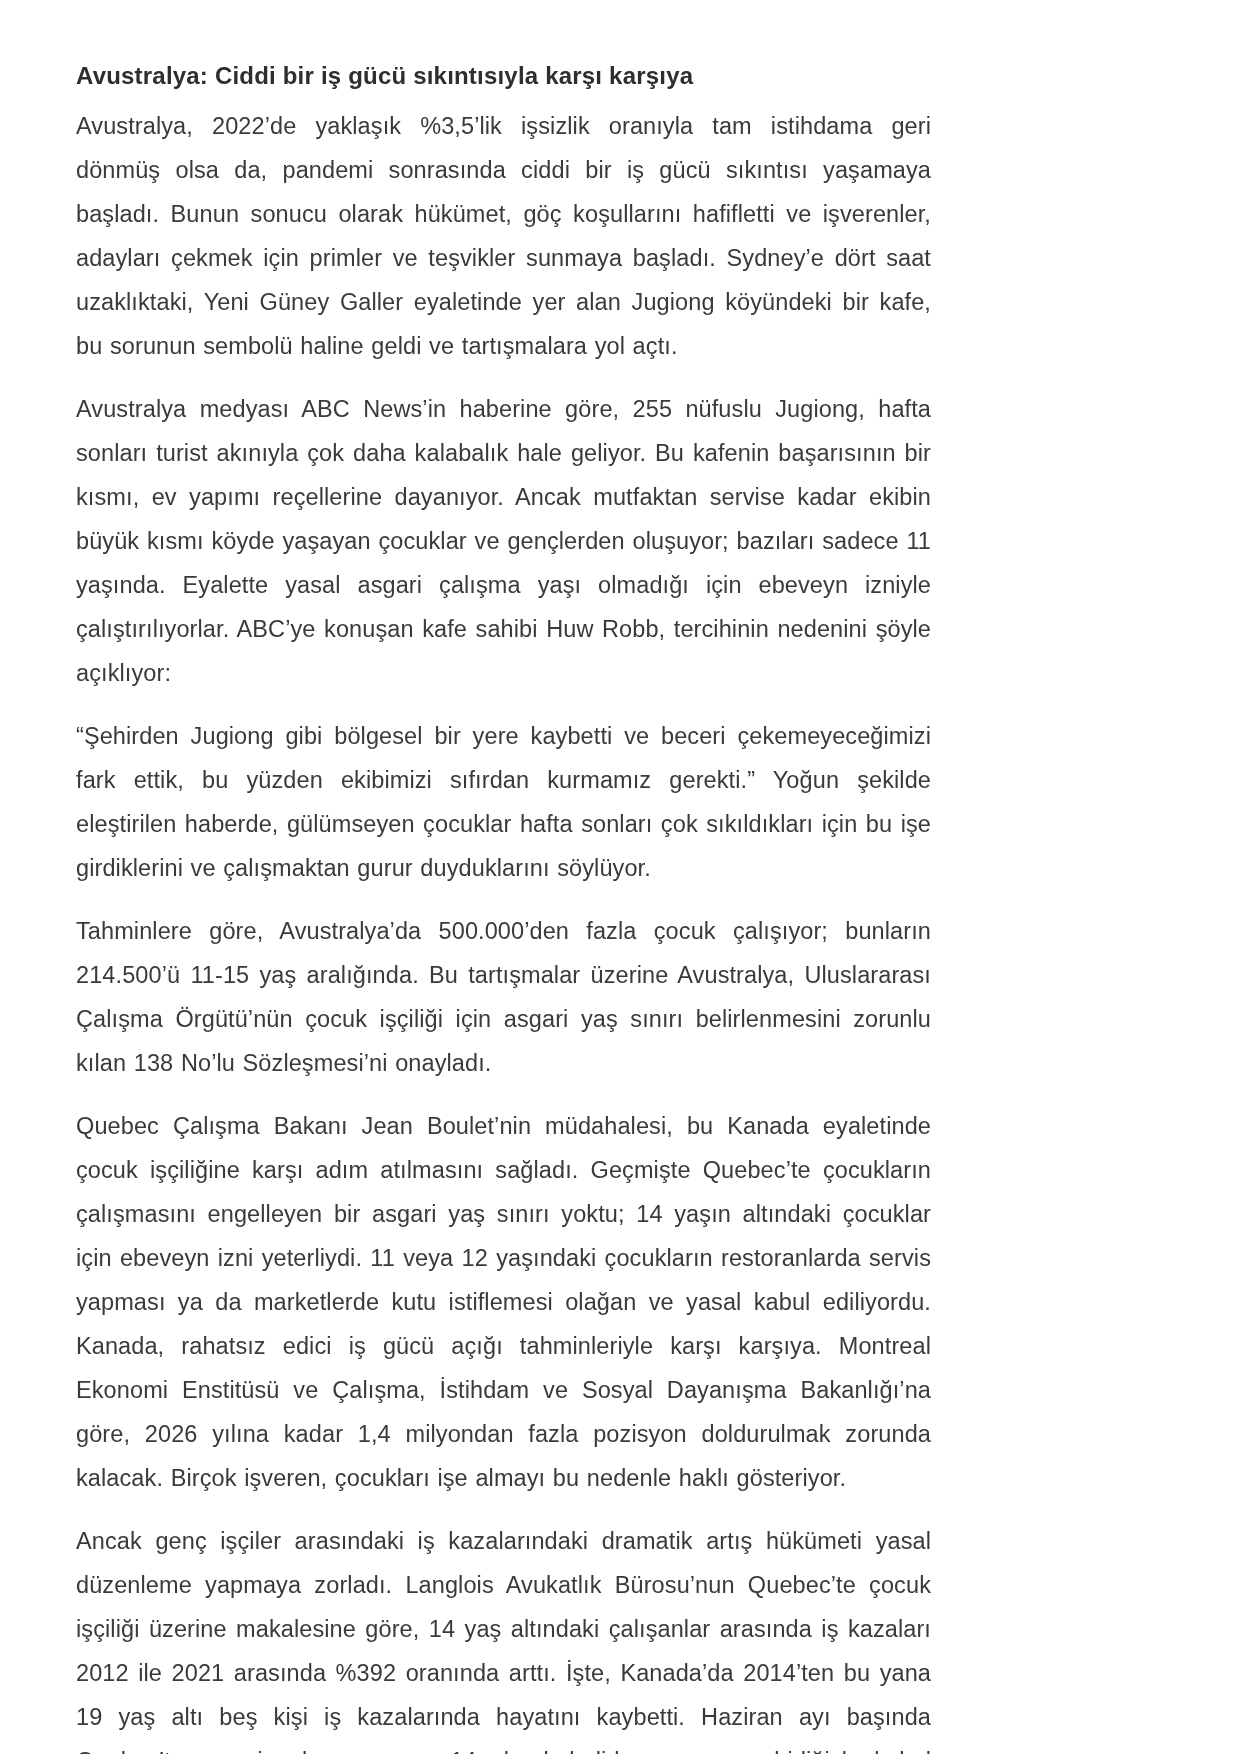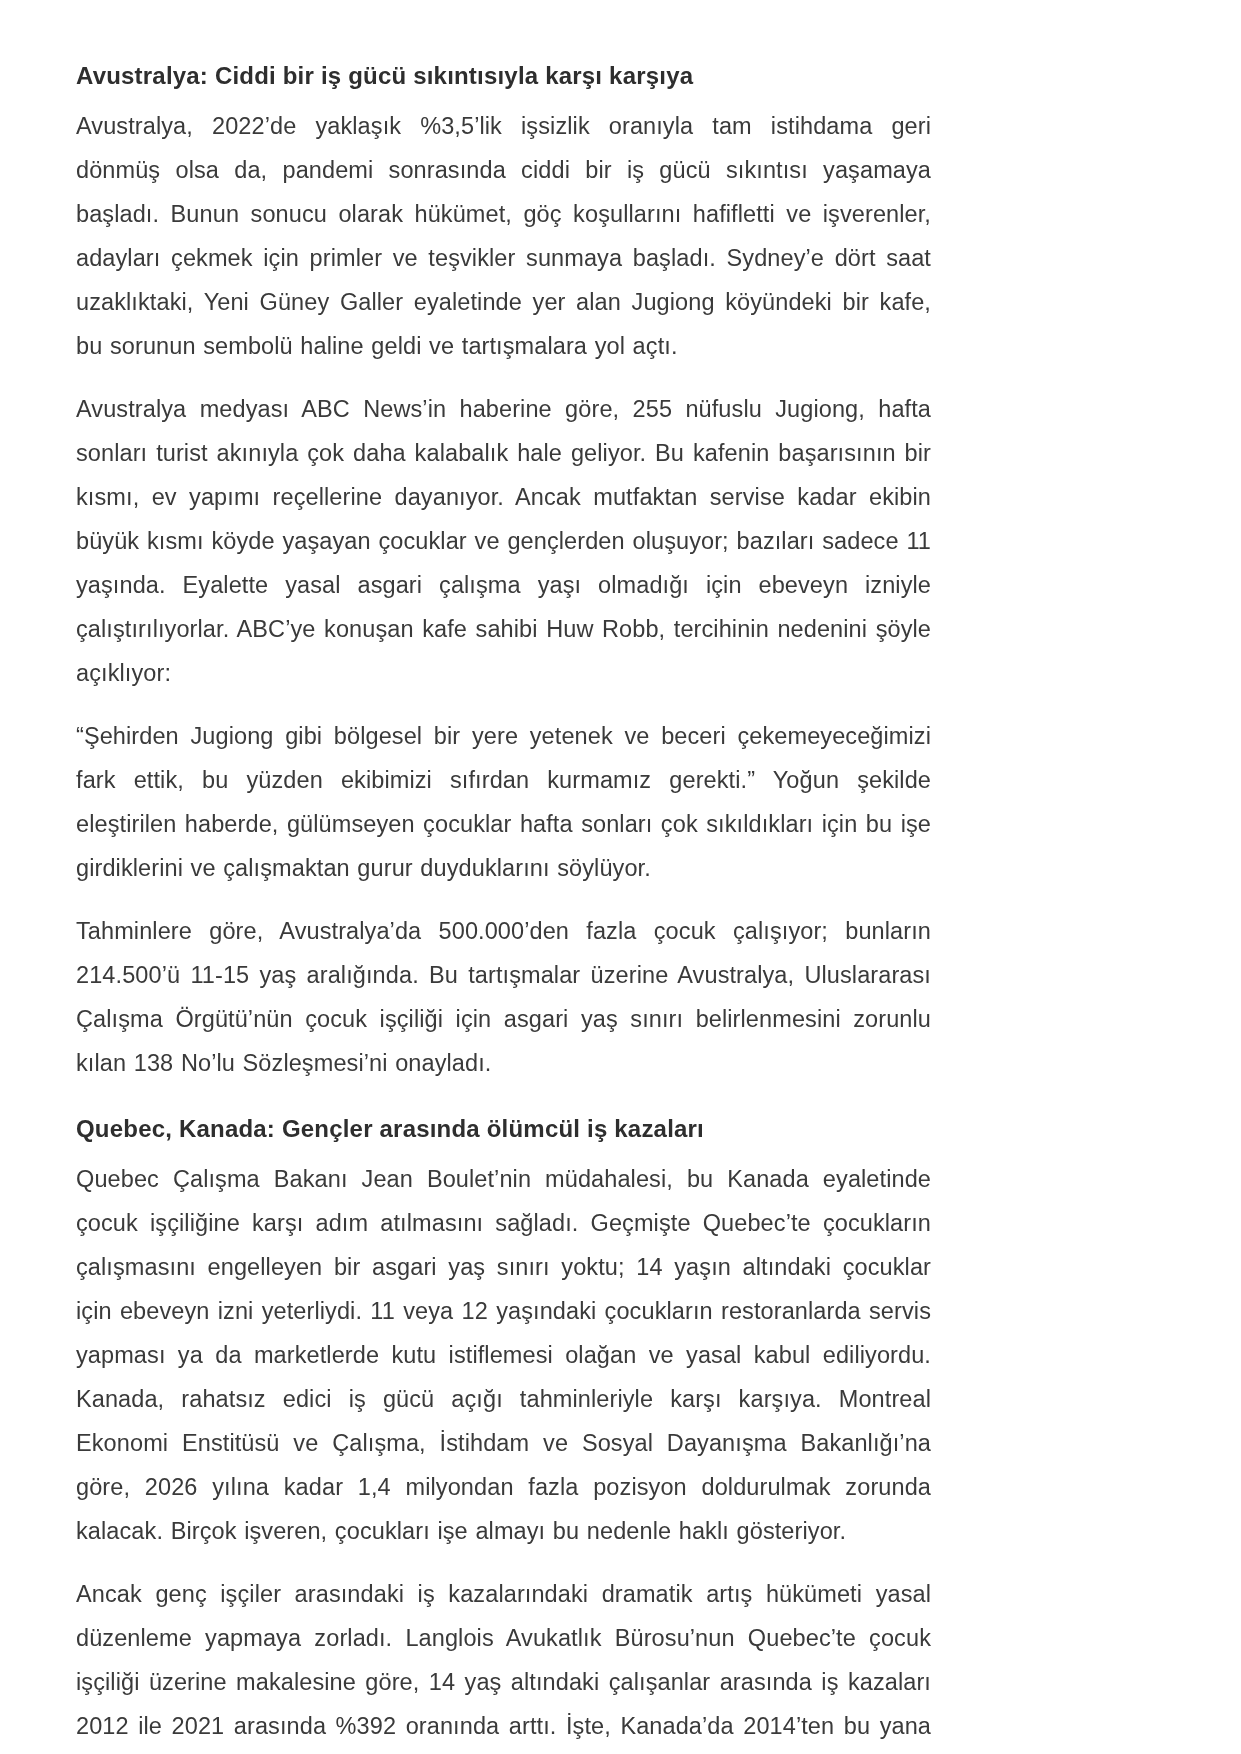--- a/index.html
+++ b/index.html
@@ -77,25 +77,24 @@
 
 <div class="page">
   <div class="content">
 
     <h2 class="section-heading first">Avustralya: Ciddi bir iş gücü sıkıntısıyla karşı karşıya</h2>
 
     <p class="para">Avustralya, 2022’de yaklaşık %3,5’lik işsizlik oranıyla tam istihdama geri dönmüş olsa da, pandemi sonrasında ciddi bir iş gücü sıkıntısı yaşamaya başladı. Bunun sonucu olarak hükümet, göç koşullarını hafifletti ve işverenler, adayları çekmek için primler ve teşvikler sunmaya başladı. Sydney’e dört saat uzaklıktaki, Yeni Güney Galler eyaletinde yer alan Jugiong köyündeki bir kafe, bu sorunun sembolü haline geldi ve tartışmalara yol açtı.</p>
 
     <p class="para">Avustralya medyası ABC News’in haberine göre, 255 nüfuslu Jugiong, hafta sonları turist akınıyla çok daha kalabalık hale geliyor. Bu kafenin başarısının bir kısmı, ev yapımı reçellerine dayanıyor. Ancak mutfaktan servise kadar ekibin büyük kısmı köyde yaşayan çocuklar ve gençlerden oluşuyor; bazıları sadece 11 yaşında. Eyalette yasal asgari çalışma yaşı olmadığı için ebeveyn izniyle çalıştırılıyorlar. ABC’ye konuşan kafe sahibi Huw Robb, tercihinin nedenini şöyle açıklıyor:</p>
 
-    <p class="para">“Şehirden Jugiong gibi bölgesel bir yere yetenek ve beceri çekemeyeceğimizi fark ettik, bu yüzden ekibimizi sıfırdan kurmamız gerekti.” Yoğun şekilde eleştirilen haberde, gülümseyen çocuklar hafta sonları çok sıkıldıkları için bu işe girdiklerini ve çalışmaktan gurur duyduklarını söylüyor.</p>
+    <p class="para">“Şehirden Jugiong gibi bölgesel bir yere kaybetti ve beceri çekemeyeceğimizi fark ettik, bu yüzden ekibimizi sıfırdan kurmamız gerekti.” Yoğun şekilde eleştirilen haberde, gülümseyen çocuklar hafta sonları çok sıkıldıkları için bu işe girdiklerini ve çalışmaktan gurur duyduklarını söylüyor.</p>
 
     <p class="para">Tahminlere göre, Avustralya’da 500.000’den fazla çocuk çalışıyor; bunların 214.500’ü 11-15 yaş aralığında. Bu tartışmalar üzerine Avustralya, Uluslararası Çalışma Örgütü’nün çocuk işçiliği için asgari yaş sınırı belirlenmesini zorunlu kılan 138 No’lu Sözleşmesi’ni onayladı.</p>
 
-    <h2 class="section-heading">Quebec, Kanada: Gençler arasında ölümcül iş kazaları</h2>
 
     <p class="para">Quebec Çalışma Bakanı Jean Boulet’nin müdahalesi, bu Kanada eyaletinde çocuk işçiliğine karşı adım atılmasını sağladı. Geçmişte Quebec’te çocukların çalışmasını engelleyen bir asgari yaş sınırı yoktu; 14 yaşın altındaki çocuklar için ebeveyn izni yeterliydi. 11 veya 12 yaşındaki çocukların restoranlarda servis yapması ya da marketlerde kutu istiflemesi olağan ve yasal kabul ediliyordu. Kanada, rahatsız edici iş gücü açığı tahminleriyle karşı karşıya. Montreal Ekonomi Enstitüsü ve Çalışma, İstihdam ve Sosyal Dayanışma Bakanlığı’na göre, 2026 yılına kadar 1,4 milyondan fazla pozisyon doldurulmak zorunda kalacak. Birçok işveren, çocukları işe almayı bu nedenle haklı gösteriyor.</p>
 
     <p class="para">Ancak genç işçiler arasındaki iş kazalarındaki dramatik artış hükümeti yasal düzenleme yapmaya zorladı. Langlois Avukatlık Bürosu’nun Quebec’te çocuk işçiliği üzerine makalesine göre, 14 yaş altındaki çalışanlar arasında iş kazaları 2012 ile 2021 arasında %392 oranında arttı. İşte, Kanada’da 2014’ten bu yana 19 yaş altı beş kişi iş kazalarında hayatını kaybetti. Haziran ayı başında Quebec’te asgari çalışma yaşını 14 olarak belirleyen yasa oybirliğiyle kabul edildi. Ayrıca 14-16 yaş arasındaki çocuklar için haftalık çalışma süresi 17 saat ile sınırlandırıldı. Ancak tarım, gazete dağıtımı ve 10’dan az çalışanı olan aile işletmeleri dahil olmak üzere sekiz sektör bu yasadan muaf tutuldu. Boulet,</p>
 
   </div>
 
   <div class="footer">
     <span class="footer-title">TİP ÇOCUK HAKLARI KOMİSYONU</span>
     <span class="footer-page-number">31</span>

